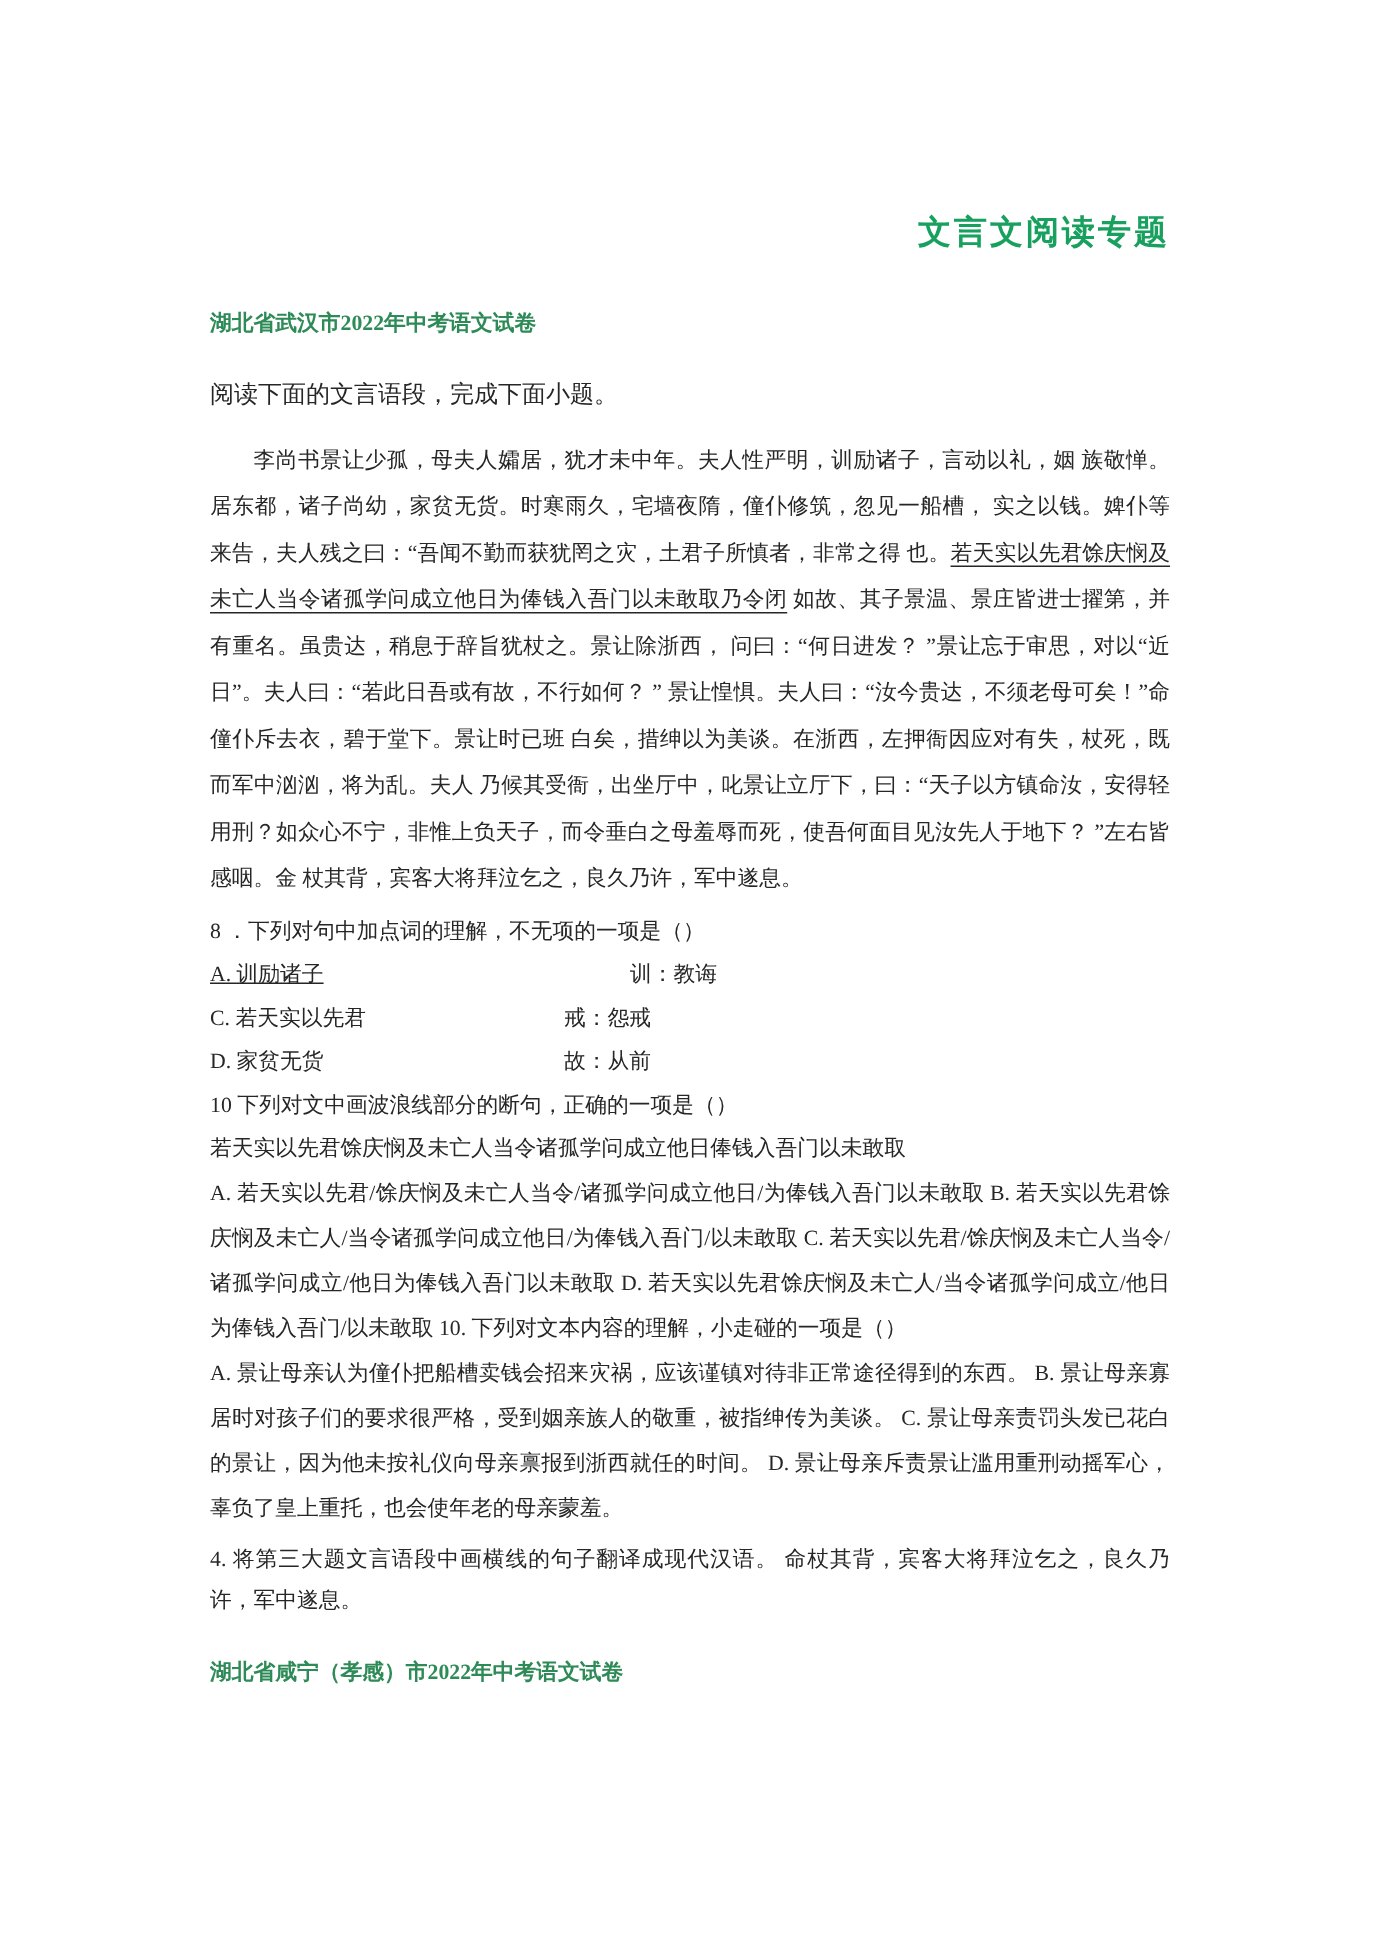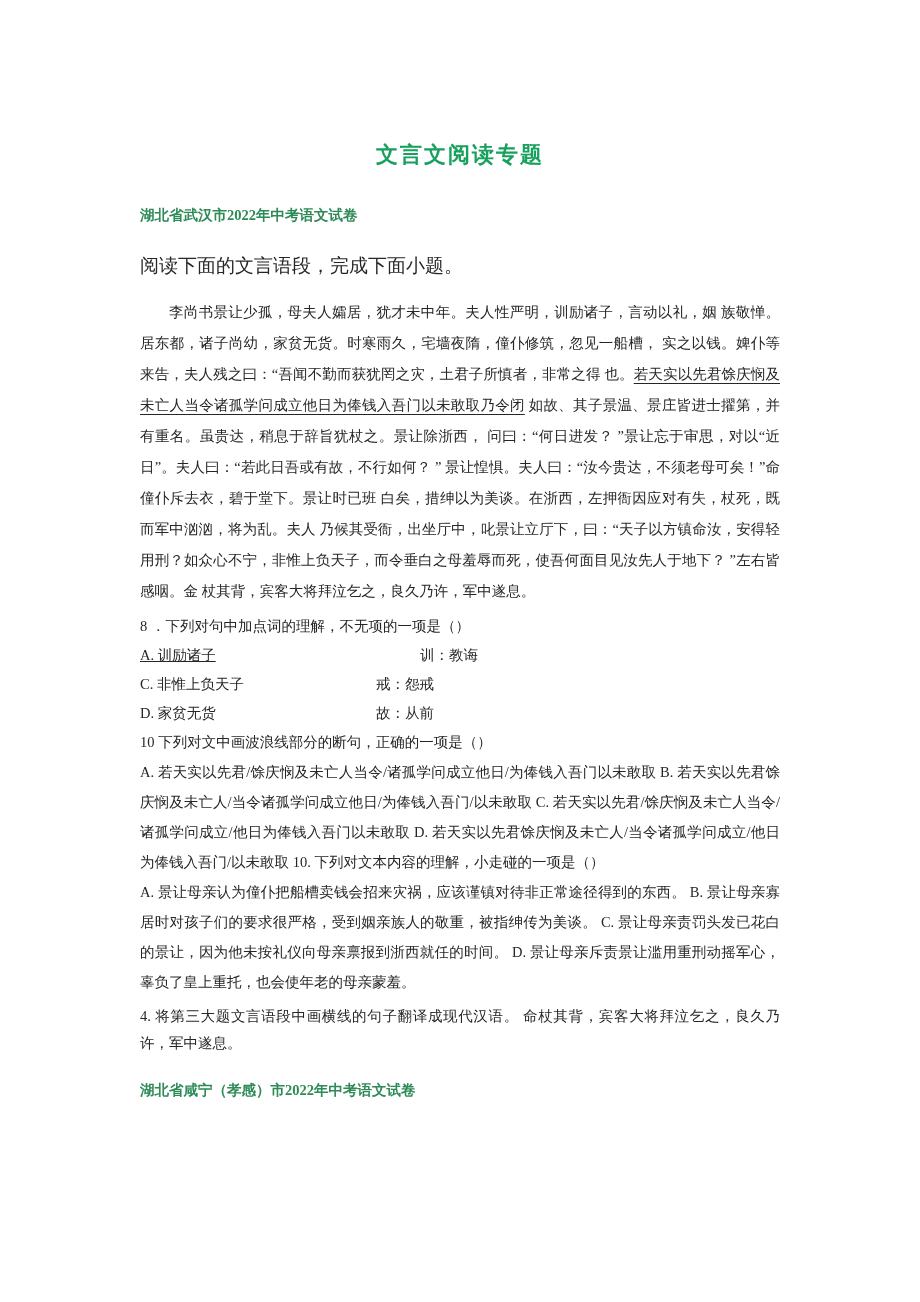--- a/index.html
+++ b/index.html
@@ -12,36 +12,36 @@
   .page {
     position: relative;
     width: 920px;
     height: 1302px;
     background: var(--page-bg, #ffffff);
     padding: 140px 140px 0 140px;
     overflow: hidden;
     color: var(--body-text, #262626);
   }
   .doc-title {
-    text-align: center;
+    text-align: right;
     font-size: 22px;
     font-weight: bold;
     letter-spacing: 2px;
     color: var(--title-green, #18A05E);
     margin-bottom: 36px;
   }
   .section-heading {
     font-size: 14.5px;
     font-weight: bold;
     color: var(--heading-green, #2E8B57);
     margin-bottom: 28px;
   }
   .section-heading.bottom { margin-top: 24px; margin-bottom: 0; }
   .intro {
-    font-size: 19px;
+    font-size: 16px;
     margin-bottom: 18px;
   }
   .passage {
     font-size: 14.5px;
     line-height: 31px;
     text-align: justify;
     text-indent: 2em;
     margin-bottom: 5px;
   }
   .passage .underlined {
@@ -84,29 +84,30 @@
 
     <p class="passage"><span>李尚书景让少孤，母夫人孀居，犹才未中年。夫人性严明，训励诸子，言动以礼，姻 族敬惮。居东都，诸子尚幼，家贫无货。时寒雨久，宅墙夜隋，僮仆修筑，忽见一船槽， 实之以钱。婢仆等来告，夫人残之曰：“吾闻不勤而获犹罔之灾，土君子所慎者，非常之得 也。</span><span class="underlined">若天实以先君馀庆悯及未亡人当令诸孤学问成立他日为俸钱入吾门以未敢取乃令闭</span><span> 如故、其子景温、景庄皆进士擢第，并有重名。虽贵达，稍息于辞旨犹杖之。景让除浙西， 问曰：“何日进发？ ”景让忘于审思，对以“近日”。夫人曰：“若此日吾或有故，不行如何？ ” 景让惶惧。夫人曰：“汝今贵达，不须老母可矣！”命僮仆斥去衣，碧于堂下。景让时已班 白矣，措绅以为美谈。在浙西，左押衙因应对有失，杖死，既而军中汹汹，将为乱。夫人 乃候其受衙，出坐厅中，叱景让立厅下，曰：“天子以方镇命汝，安得轻用刑？如众心不宁，非惟上负天子，而令垂白之母羞辱而死，使吾何面目见汝先人于地下？ ”左右皆感咽。金 杖其背，宾客大将拜泣乞之，良久乃许，军中遂息。</span></p>
 
     <p class="q-stem">8 ．下列对句中加点词的理解，不无项的一项是（）</p>
 
     <div class="opt-row">
       <span class="opt-label wide">A. 训励诸子</span>
       <span class="opt-gloss">训：教诲</span>
     </div>
     <div class="opt-row">
-      <span class="opt-label">C. 非惟上负天子</span>
+      <span class="opt-label">C. 若天实以先君</span>
       <span class="opt-gloss">戒：怨戒</span>
     </div>
     <div class="opt-row">
       <span class="opt-label">D. 家贫无货</span>
       <span class="opt-gloss">故：从前</span>
     </div>
 
     <p class="q-stem">10 下列对文中画波浪线部分的断句，正确的一项是（）</p>
+    <p class="q-stem">若天实以先君馀庆悯及未亡人当令诸孤学问成立他日俸钱入吾门以未敢取</p>
     <p class="q-para">A. 若天实以先君/馀庆悯及未亡人当令/诸孤学问成立他日/为俸钱入吾门以未敢取 B. 若天实以先君馀庆悯及未亡人/当令诸孤学问成立他日/为俸钱入吾门/以未敢取 C. 若天实以先君/馀庆悯及未亡人当令/诸孤学问成立/他日为俸钱入吾门以未敢取 D. 若天实以先君馀庆悯及未亡人/当令诸孤学问成立/他日为俸钱入吾门/以未敢取 10. 下列对文本内容的理解，小走碰的一项是（）</p>
     <p class="q-para">A. 景让母亲认为僮仆把船槽卖钱会招来灾祸，应该谨镇对待非正常途径得到的东西。  B. 景让母亲寡居时对孩子们的要求很严格，受到姻亲族人的敬重，被指绅传为美谈。  C. 景让母亲责罚头发已花白的景让，因为他未按礼仪向母亲禀报到浙西就任的时间。  D. 景让母亲斥责景让滥用重刑动摇军心，辜负了皇上重托，也会使年老的母亲蒙羞。</p>
     <p class="q-para q11">4. 将第三大题文言语段中画横线的句子翻译成现代汉语。  命杖其背，宾客大将拜泣乞之，良久乃许，军中遂息。</p>
   </section>
 
   <h2 class="section-heading bottom">湖北省咸宁（孝感）市2022年中考语文试卷</h2>
 
 </div>
 
 </body></html>

